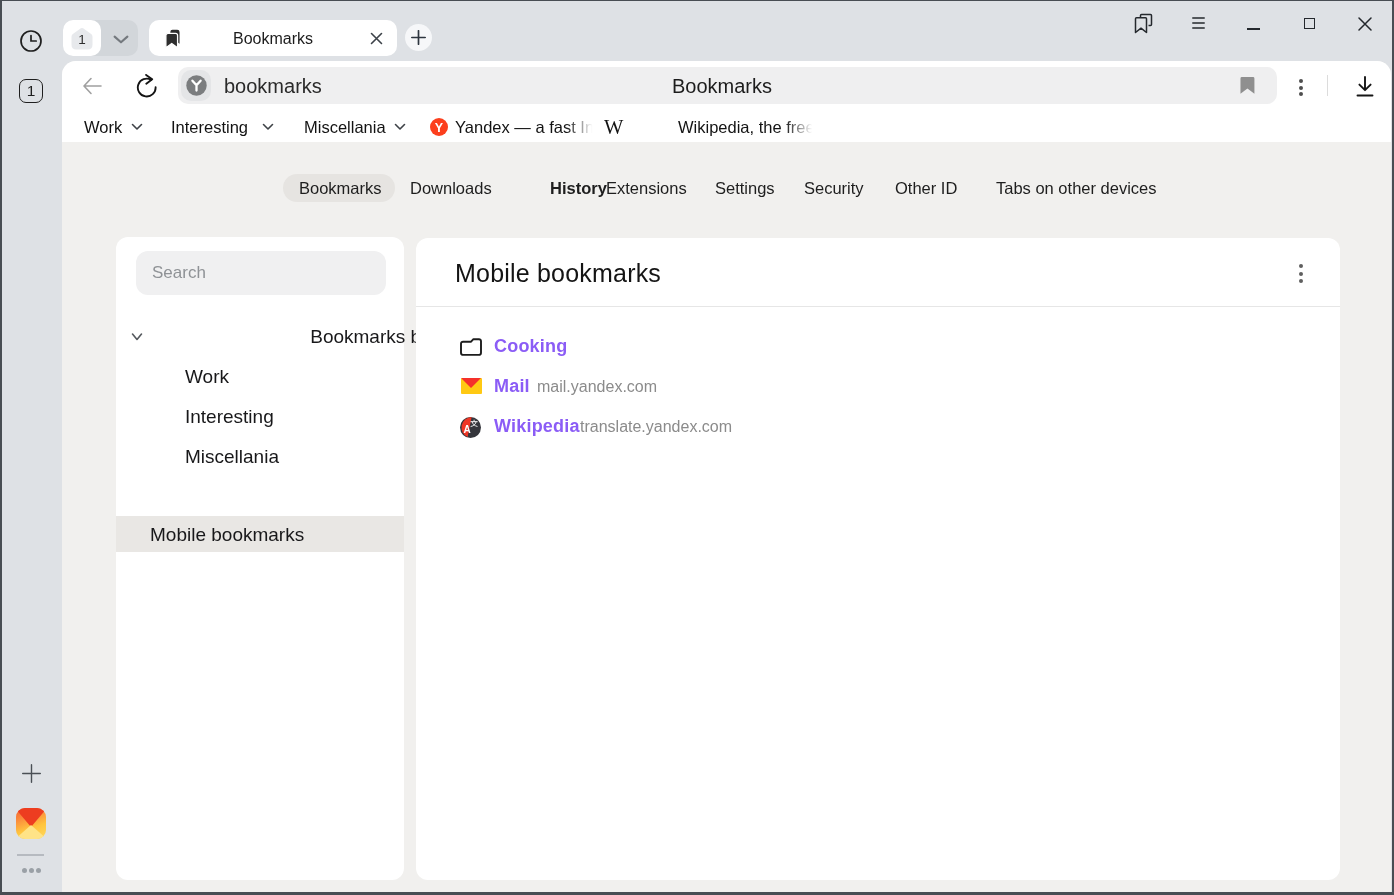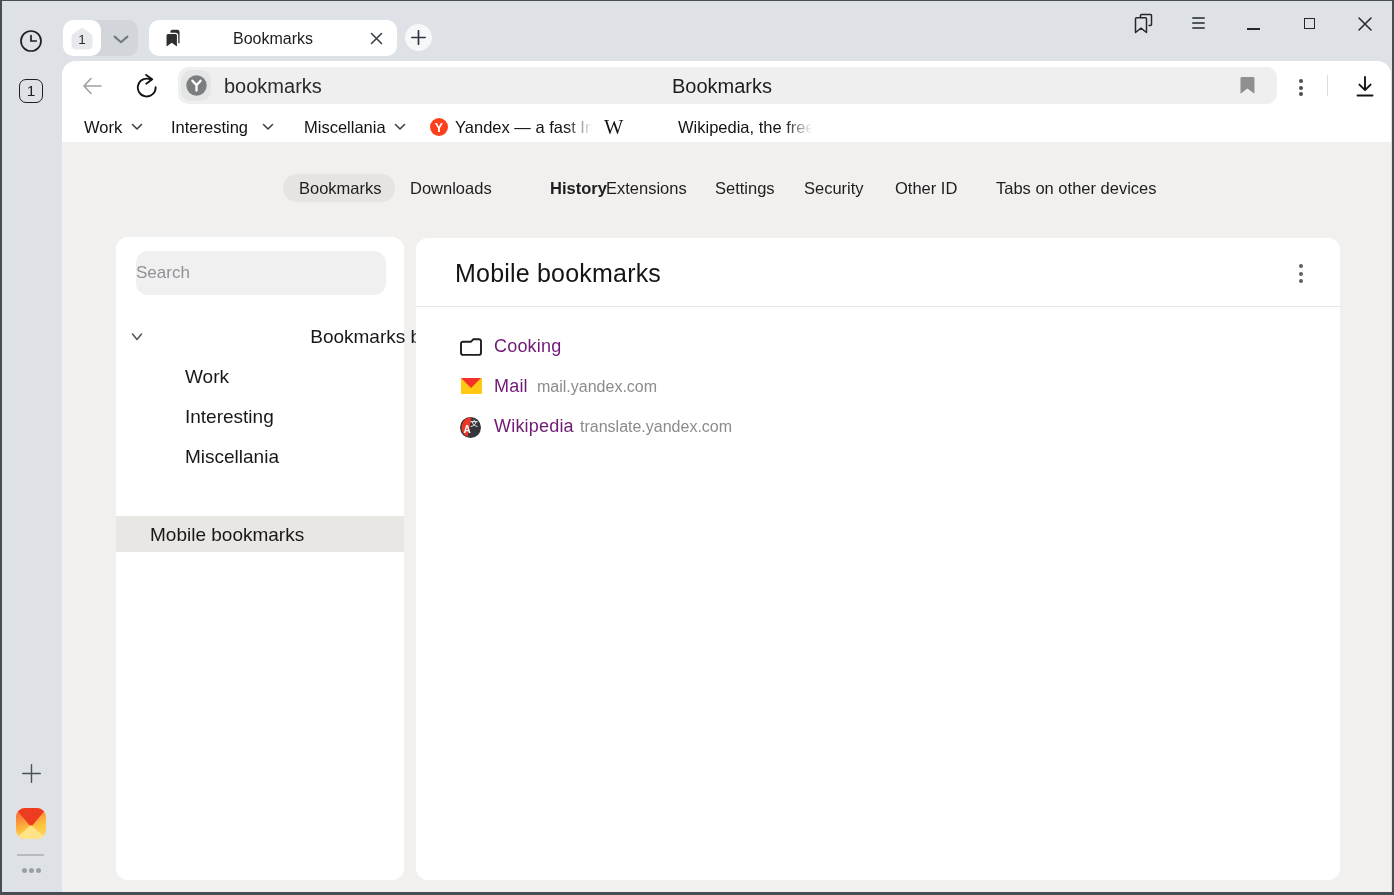--- a/index.html
+++ b/index.html
@@ -26,26 +26,26 @@
   #ybadge { left:3px; top:3px; width:30px; height:31px; background:#e4e5e7; border-radius:10px; }
 
   
   .ctab { position:absolute; top:174px; height:28px; line-height:29px; font-size:16.5px; color:#1e1e1e; }
   #ctab-pill { left:283px; top:173.5px; width:112px; height:28.5px; background:#e6e4e1; border-radius:14.5px; }
 
   
   #leftcard { left:116px; top:237px; width:288px; height:643px; background:#fff; border-radius:12px; }
   #rightcard { left:416px; top:238px; width:924px; height:642px; background:#fff; border-radius:12px; }
   #search { left:20px; top:14px; width:250px; height:44px; background:#f0f0f1; border-radius:12px;
-     color:#8f9296; font-size:17px; line-height:44px; }
+     color:#8f9296; font-size:17px; line-height:44px; padding-left:16px; }
   .treerow { position:absolute; left:0; width:288px; height:40px; line-height:40px; font-size:19px;
      color:#18181a; }
   #selrow { left:0; top:279px; width:288px; height:36px; background:#e9e7e4; }
 
-  .itemtxt { font-size:18px; color:#701a75; letter-spacing:0.2px; }
+  .itemtxt { font-size:18px; color:#8b5cf6; letter-spacing:0.2px;font-weight:bold; }
   .itemurl { font-size:16px; color:#8b8b8b; }
 
   svg { display:block; }
 </style>
 </head>
 <body>
 
 <svg class="abs" style="left:20px;top:30px" width="22" height="22" viewBox="0 0 22 22" fill="none" stroke="#1f1f1f" stroke-width="1.7">
   <circle cx="11" cy="11" r="10"></circle>
   <path d="M11 5.6 V11 H16.2" stroke-linecap="round"></path>

